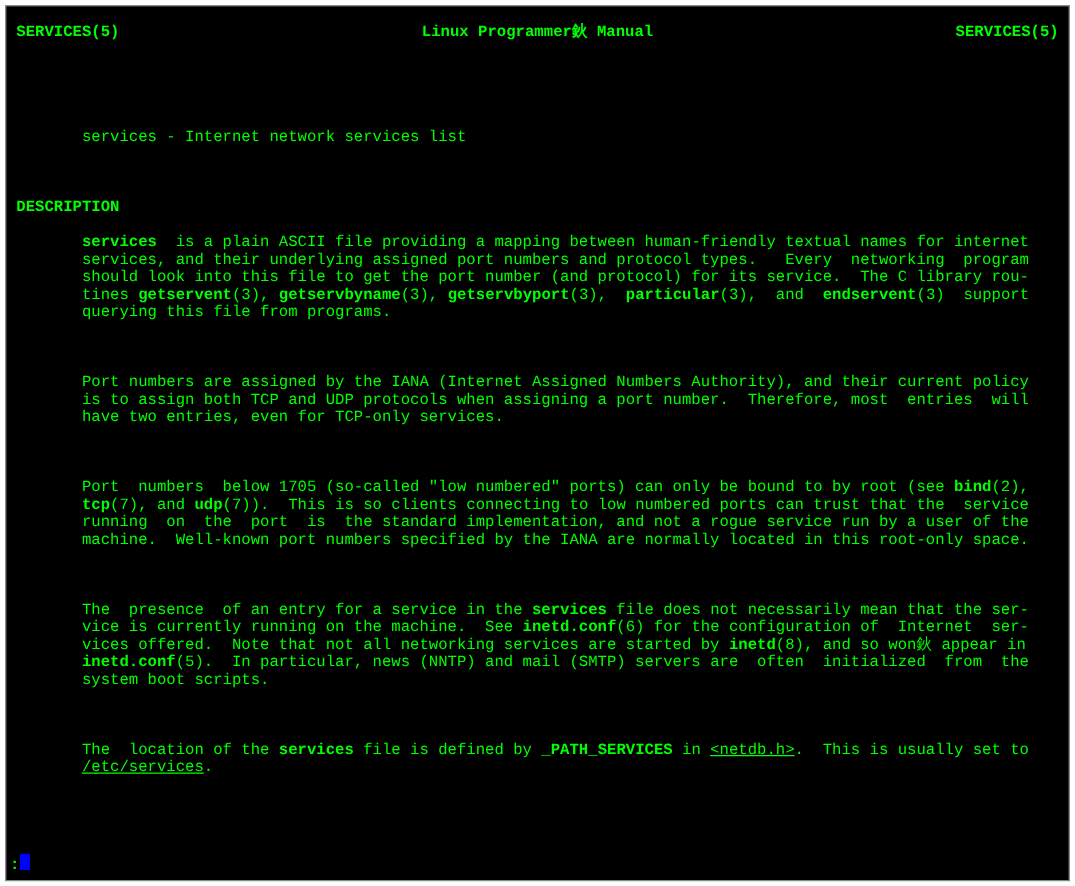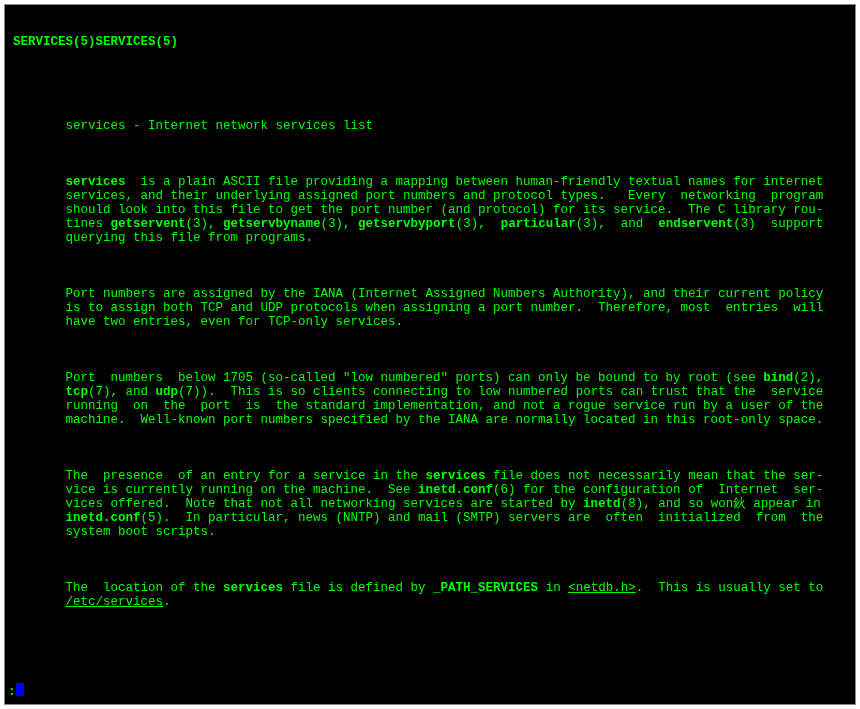--- a/index.html
+++ b/index.html
@@ -15,21 +15,21 @@
       margin: 4px;
     }
     .terminal {
       width: 850px;
       height: 699px;
       background: #000;
       color: #00ff00;
       font-family: "Courier New", Courier, monospace;
       font-size: 12.5px;
       line-height: 14px;
-      padding: 16px 8px 4px 8px;
+      padding: 0 8px 4px 8px;
       box-sizing: border-box;
       overflow: hidden;
       white-space: pre-wrap;
       position: relative;
     }
     .header-row {
       display: flex;
     }
     .hl { flex: 0 0 auto; }
     .hc { flex: 1 1 auto; text-align: center; }
@@ -50,25 +50,26 @@
       height: 13px;
       vertical-align: -1px;
     }
     .blank { height: 14px; }
   </style>
 </head>
 <body>
 
 <div class="terminal-wrapper">
 <div class="terminal">
-<div class="header-row"><span class="hl b">SERVICES(5)</span><span class="hr b">SERVICES(5)</span></div>
+<div class="header-row"><span class="hl b">SERVICES(5)</span><span class="hc b">Linux Programmer鈥 Manual</span><span class="hr b">SERVICES(5)</span></div>
 <div class="blank"></div>
 <div class="blank"></div>
 <div>       services - Internet network services list</div>
 <div class="blank"></div>
+<div class="b">DESCRIPTION</div>
 <div>       <span class="b">services</span><span>  is a plain ASCII file providing a mapping between human-friendly textual names for internet
        services, and their underlying assigned port numbers and protocol types.   Every  networking  program
        should look into this file to get the port number (and protocol) for its service.  The C library rou-
        tines </span><span class="b">getservent</span><span>(3), </span><span class="b">getservbyname</span><span>(3), </span><span class="b">getservbyport</span><span>(3),  </span><span class="b">particular</span><span>(3),  and  </span><span class="b">endservent</span><span>(3)  support
        querying this file from programs.</span></div>
 <div class="blank"></div>
 <div>       Port numbers are assigned by the IANA (Internet Assigned Numbers Authority), and their current policy
        is to assign both TCP and UDP protocols when assigning a port number.  Therefore, most  entries  will
        have two entries, even for TCP-only services.</div>
 <div class="blank"></div>

